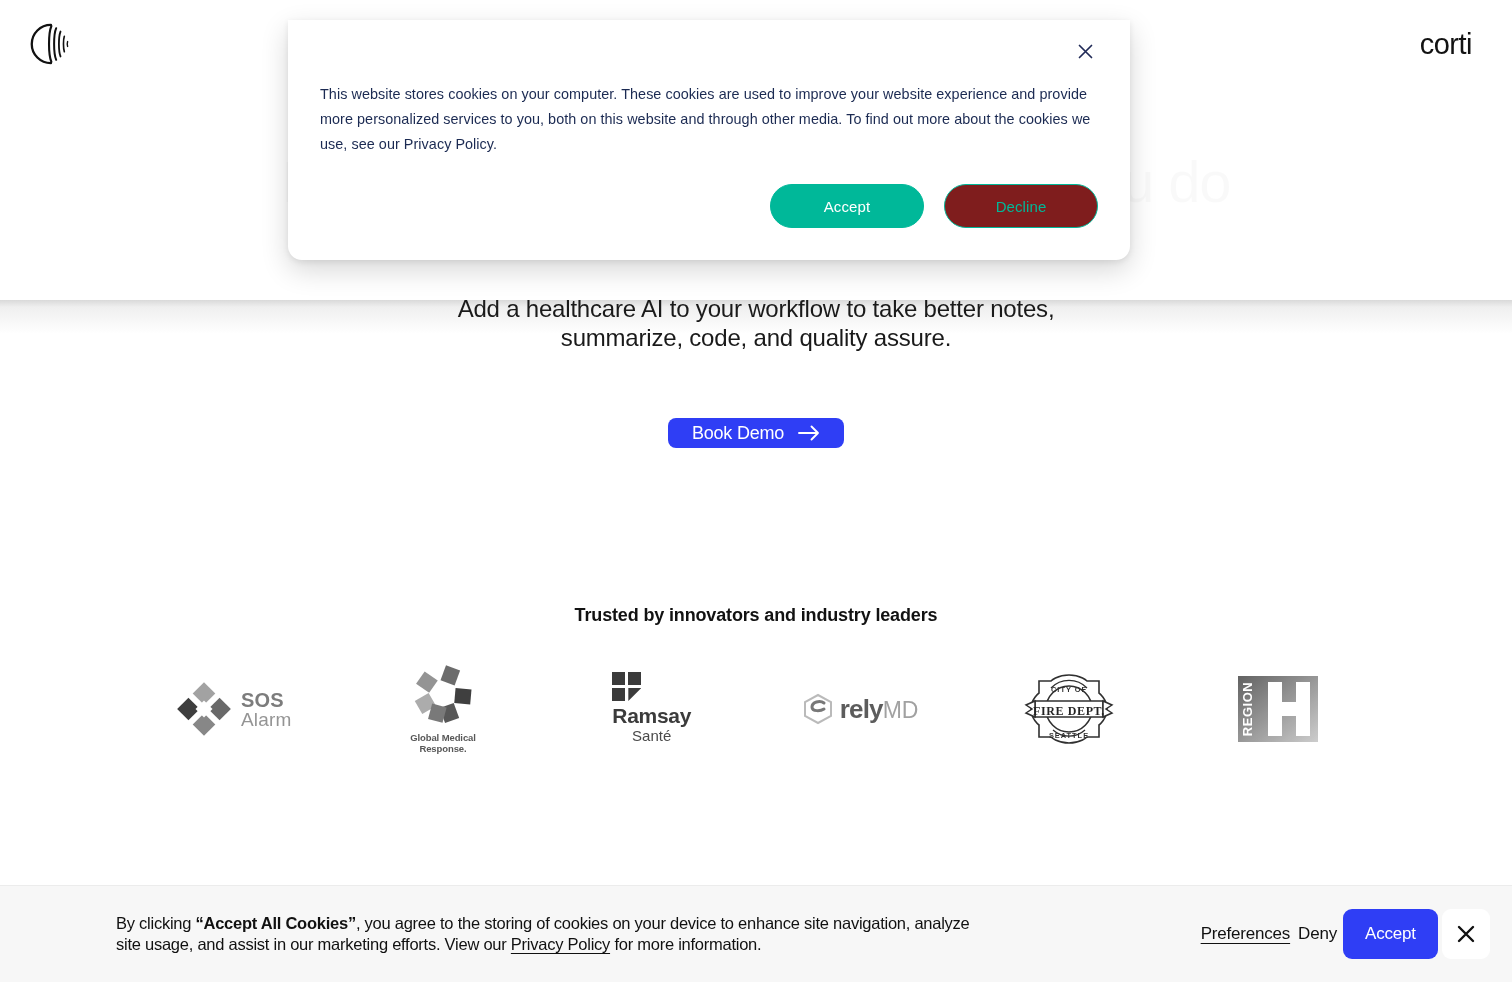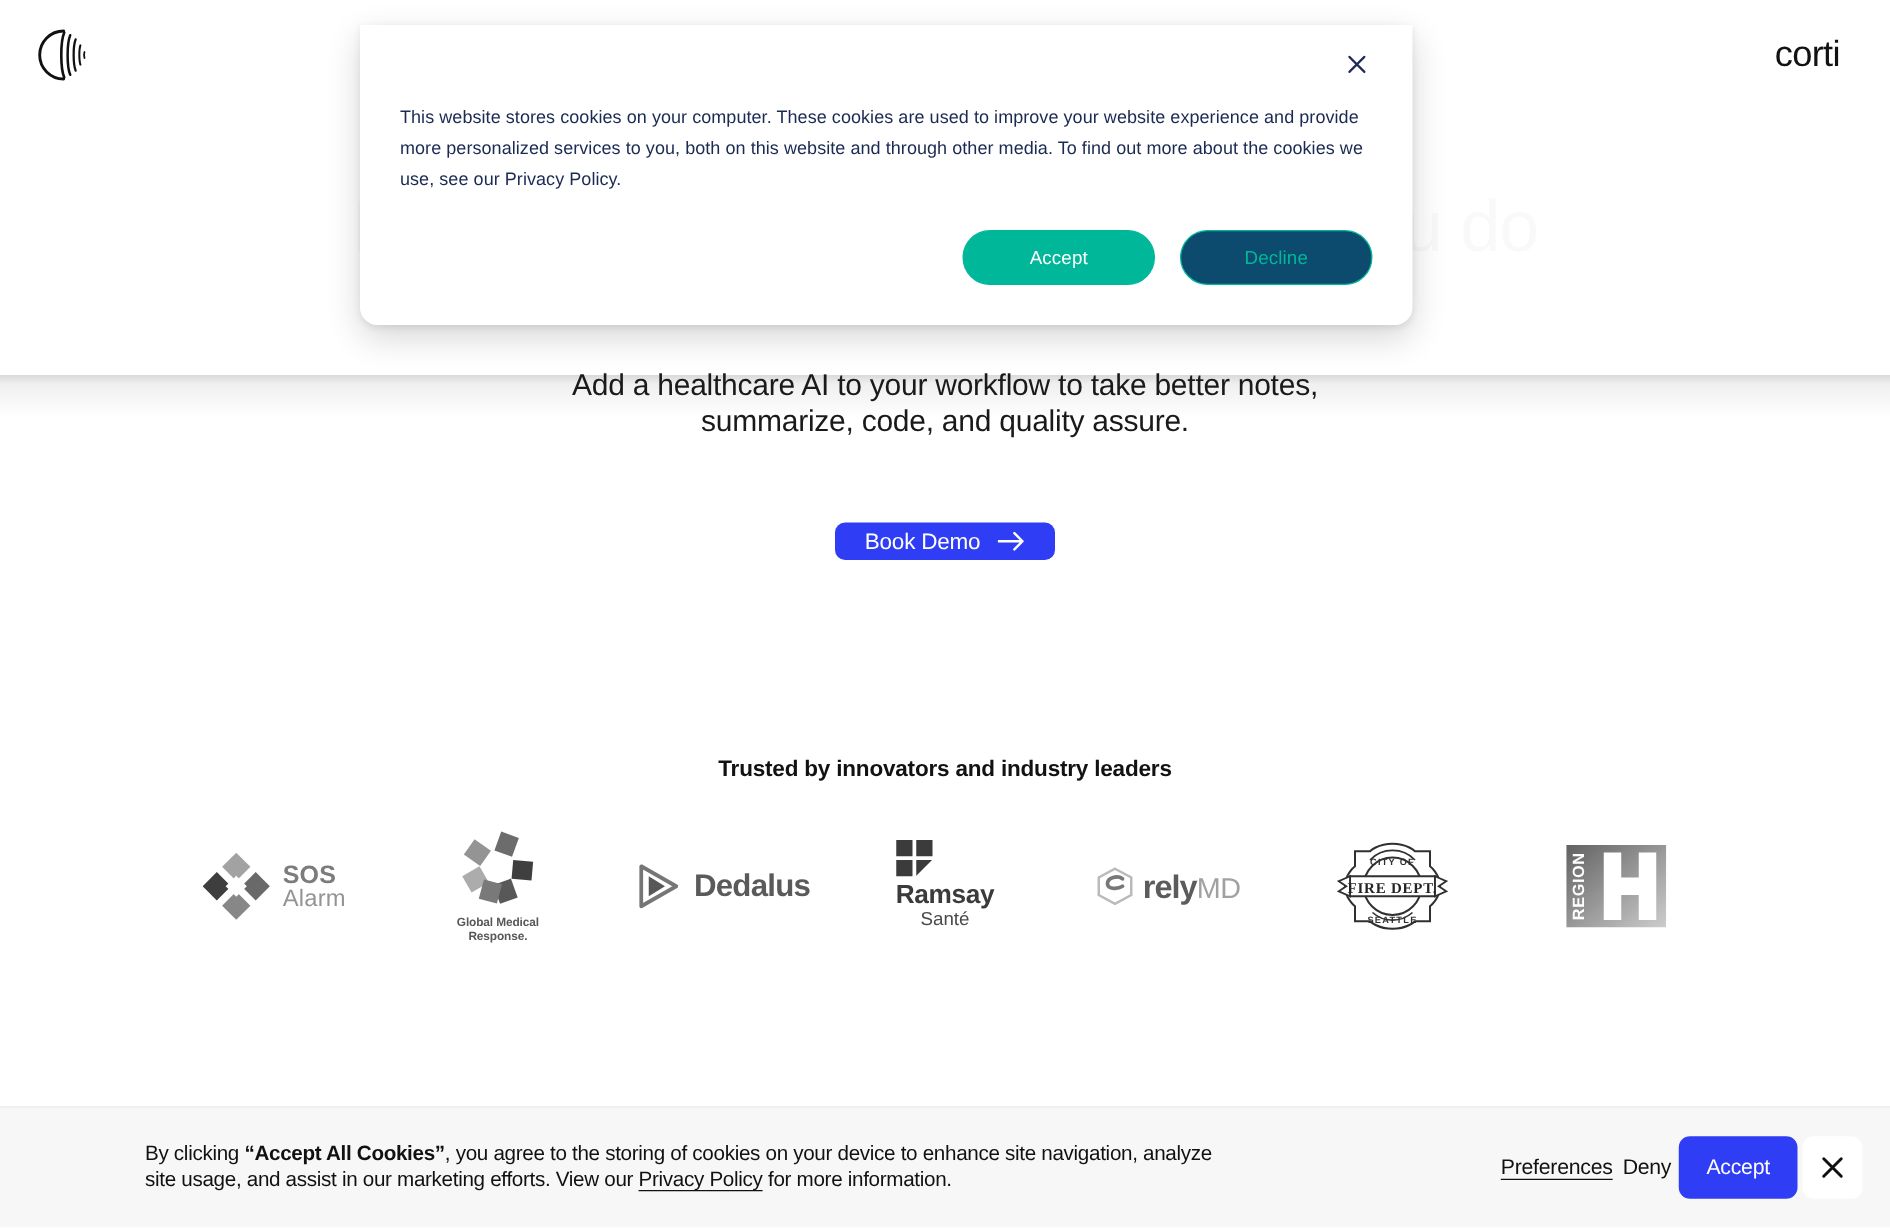--- a/index.html
+++ b/index.html
@@ -242,21 +242,21 @@
     letter-spacing: .1px;
   }
 
   .btn-accept {
     background: #00b899;
     color: #ffffff;
     border: 1px solid #00b899;
   }
 
   .btn-decline {
-    background: #0c4a6e;
+    background: #7f1d1d;
     color: #00b899;
     border: 1px solid #00b899;
   }
 
   
   .cookie-banner {
     position: absolute;
     left: 0; right: 0; bottom: 0;
     height: 97px;
     background: #f7f7f7;
@@ -415,29 +415,20 @@
             </g>
           </svg>
           <div class="lg-gmr-txt">
             <div>Global Medical</div>
             <div>Response.</div>
           </div>
         </div>
       </div>
 
 
-      <div class="logo-cell">
-        <div class="lg-ded">
-          <svg width="40" height="40" viewBox="0 0 40 40">
-            <path d="M7 4 L35 20 L7 36 Z" fill="none" stroke="#6b6b6b" stroke-width="3" stroke-linejoin="round"></path>
-            <path d="M13 12 L26 20 L13 28 Z" fill="#4a4a4a"></path>
-          </svg>
-          <span class="lg-ded-txt">Dedalus</span>
-        </div>
-      </div>
 
       <div class="logo-cell">
         <div class="lg-ram">
           <span class="lg-ram-grid">
             <i></i>
               <i></i>
               <i></i>
               <i style="clip-path:polygon(0 0,100% 0,0 100%)"></i>
           </span>
           <div class="lg-ram-a">Ramsay</div>

